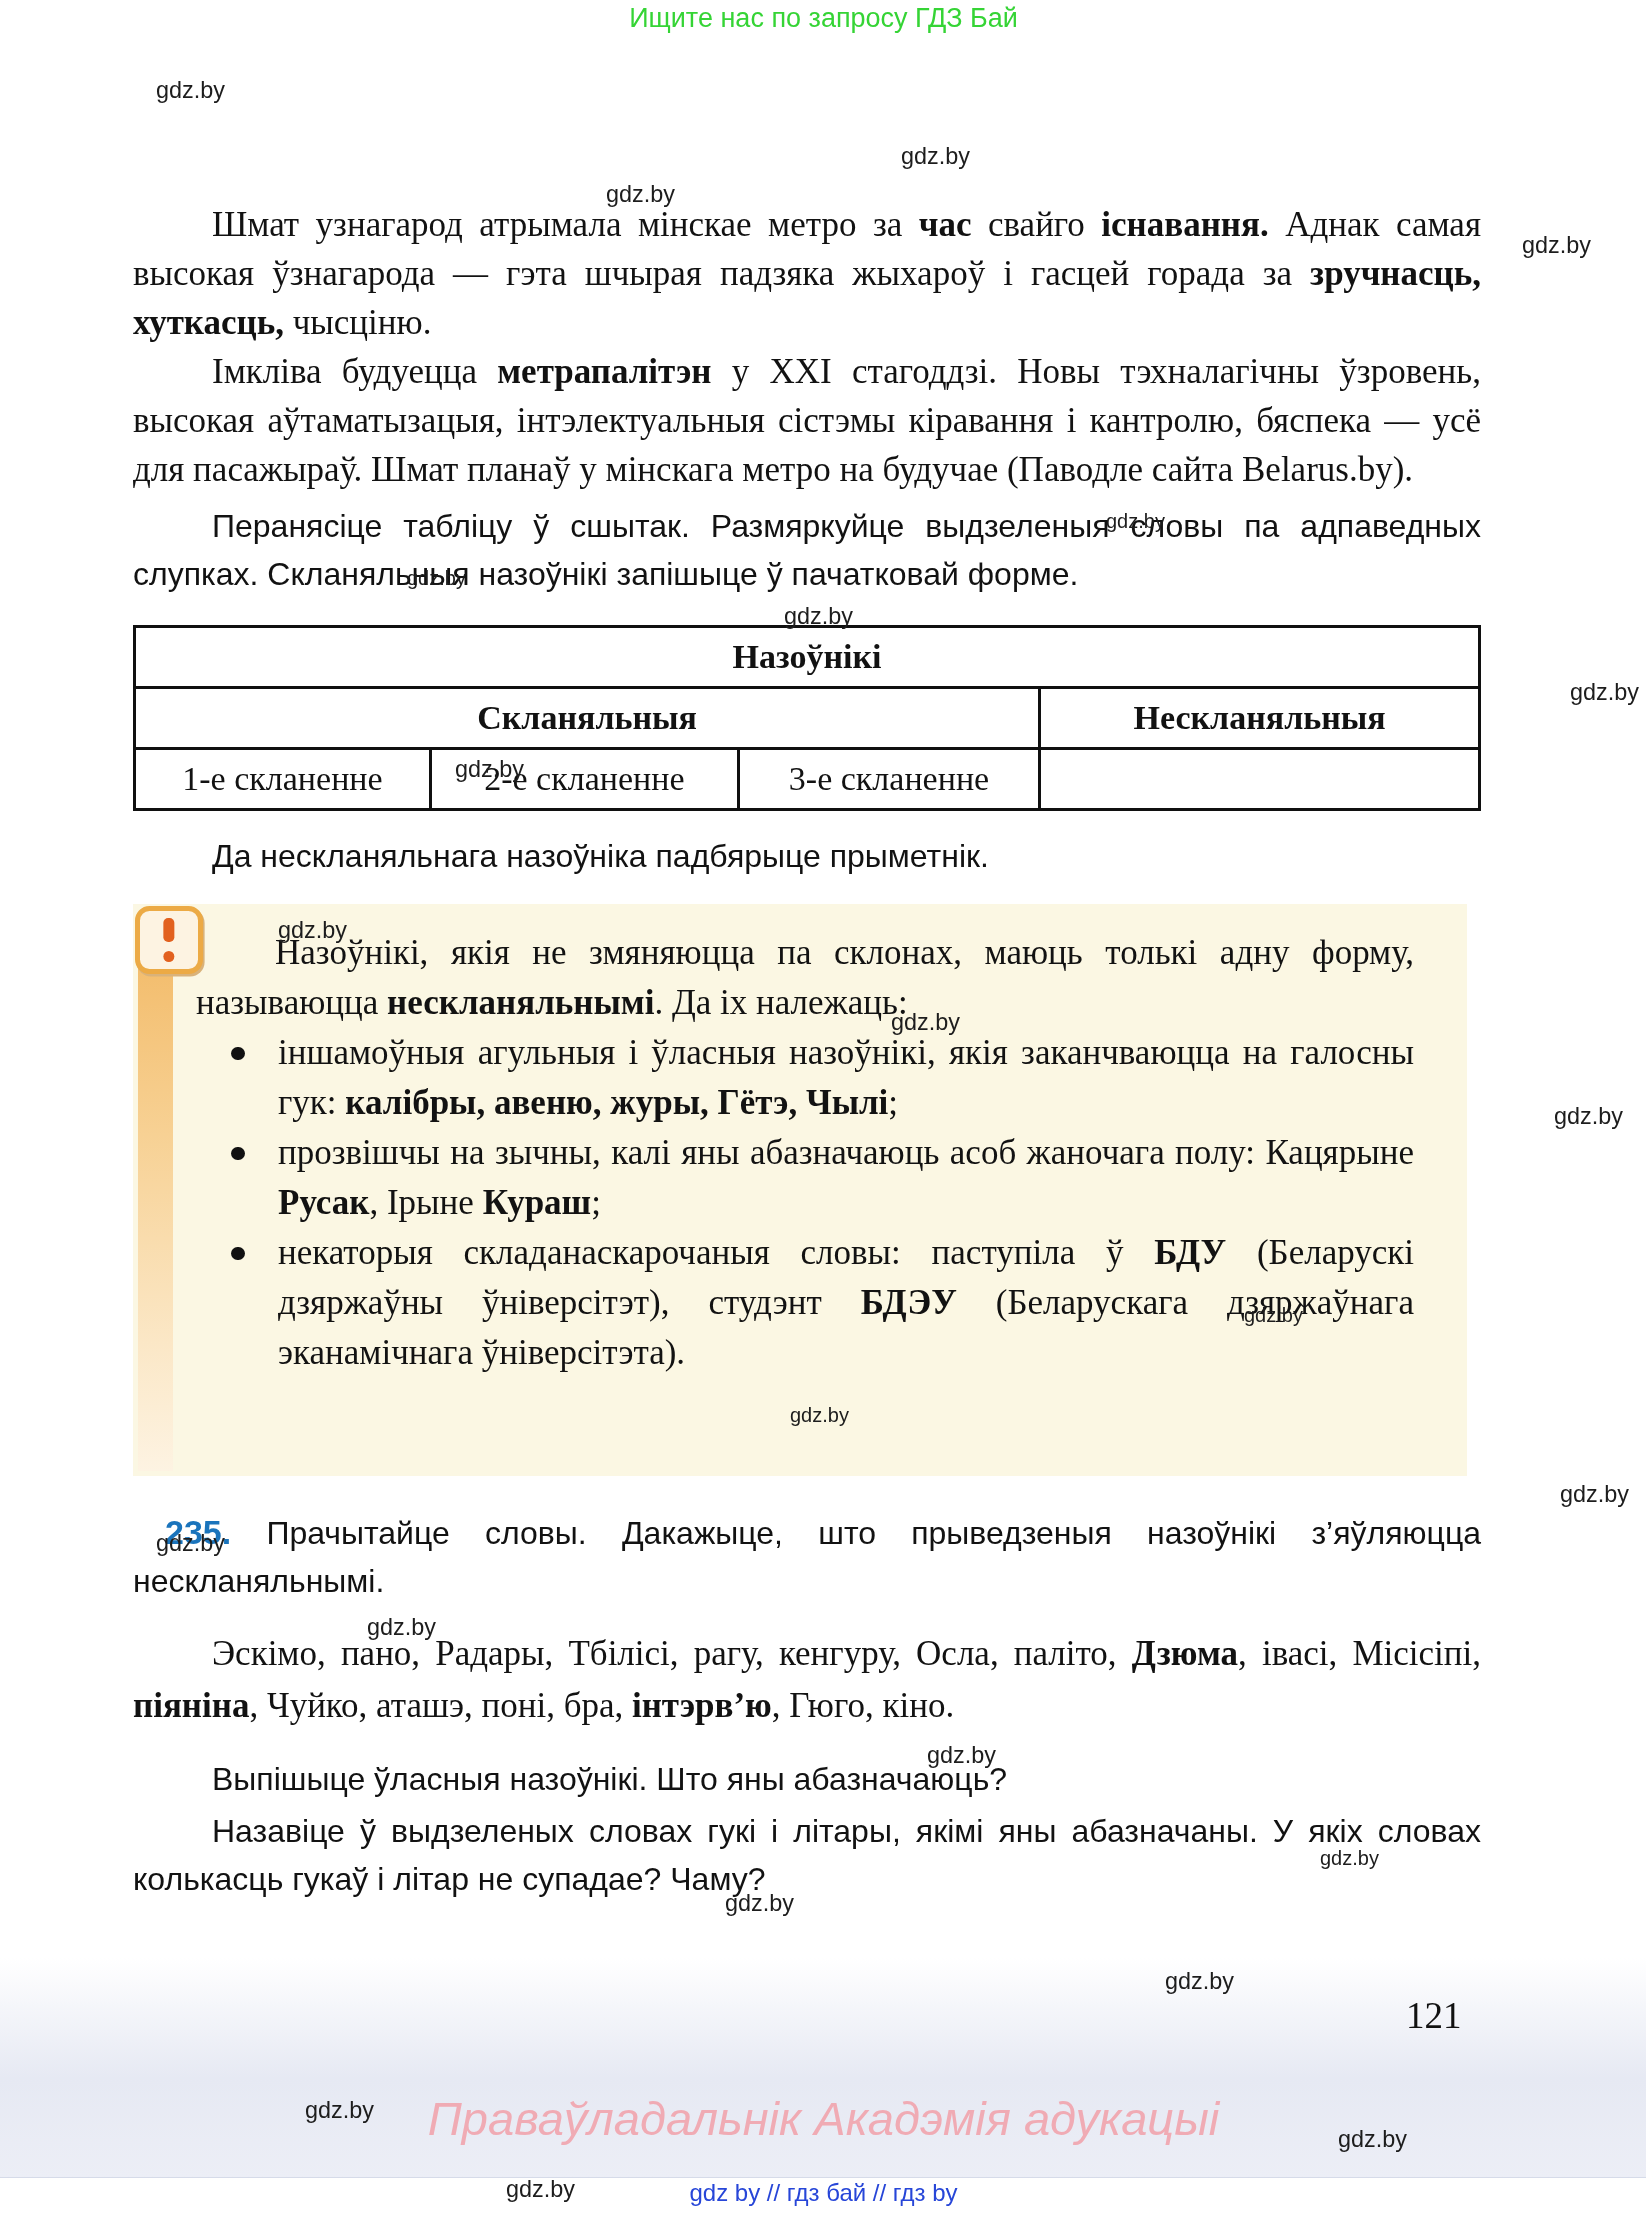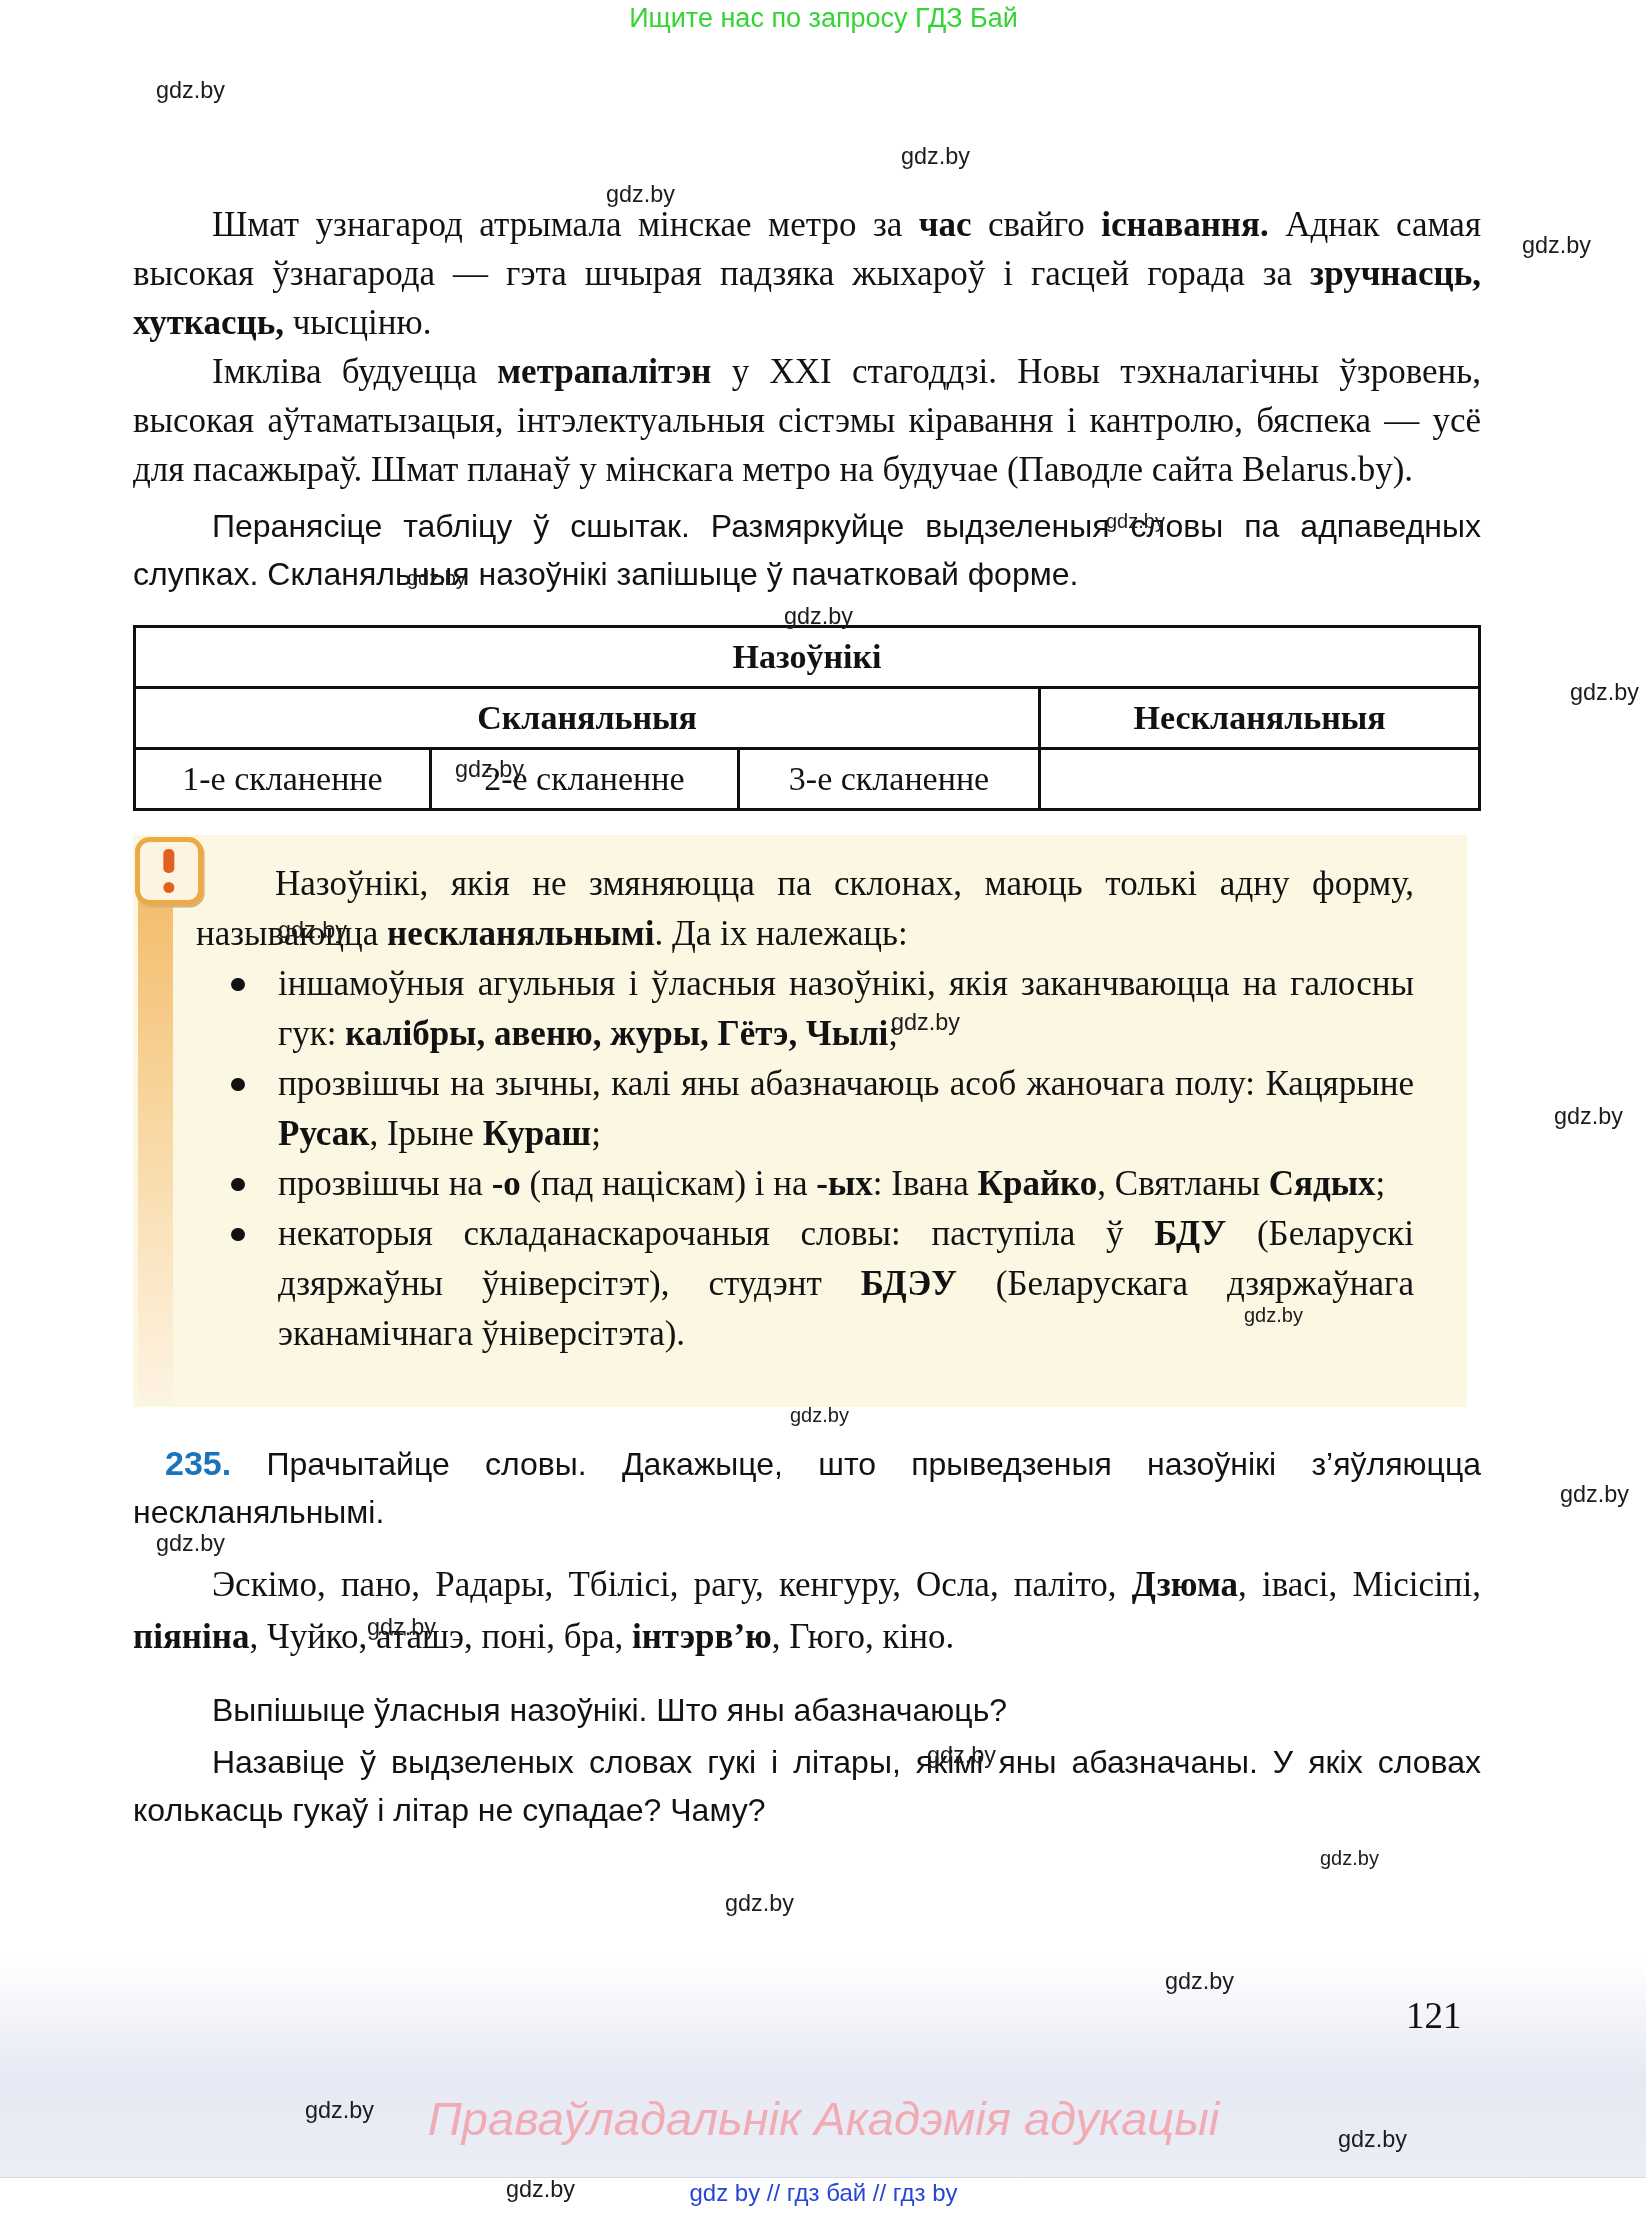--- a/index.html
+++ b/index.html
@@ -88,32 +88,32 @@
       </tr>
       <tr>
         <td>1-е скланенне</td>
         <td>2-е скланенне</td>
         <td>3-е скланенне</td>
         <td></td>
       </tr>
     </tbody>
       </table>
 
+    <p class="sans indent" style="margin-top:21px;">Да нескланяльнага назоўніка падбярыце прыметнік.</p>
 
     <div class="infobox">
       <div class="stripe"></div>
       <div class="badge">
         <div class="bar"></div>
         <div class="dot"></div>
       </div>
       <p class="serif indent"><span>Назоўнікі, якія не змяняюцца па склонах, маюць толькі адну форму, называюцца </span><span class="b">нескланяльнымі</span><span>. Да іх належаць:</span></p>
       <ul>
         <li><span>іншамоўныя агульныя і ўласныя назоўнікі, якія заканчваюцца на галосны гук: </span><span class="b i">калібры, авеню, журы, Гётэ, Чылі</span><span>;</span></li>
         <li><span>прозвішчы на зычны, калі яны абазначаюць асоб жаночага полу: </span><span class="i">Кацярыне </span><span class="b i">Русак</span><span class="i">, </span><span class="i">Ірыне </span><span class="b i">Кураш</span><span>;</span></li>
-        <li><span>прозвішчы на </span><span class="b i">-о</span><span> (пад націскам) і на </span><span class="b i">-ых</span><span>: </span><span class="i">Івана </span><span class="b i">Крайко</span><span>, </span><span class="i">Святланы </span><span class="b i">Сядых</span><span>;</span></li>
         <li><span>некаторыя складанаскарочаныя словы: </span><span class="i">паступіла ў </span><span class="b i">БДУ</span><span class="i"> (Беларускі дзяржаўны ўніверсітэт), студэнт </span><span class="b i">БДЭУ</span><span class="i"> (Беларускага дзяржаўнага эканамічнага ўніверсітэта).</span></li>
       </ul>
     </div>
 
     <p class="sans ex-head">
       <span class="ex-num">235.</span>
       <span>Прачытайце словы. Дакажыце, што прыведзеныя назоўнікі з’яўляюцца нескланяльнымі.</span>
     </p>
 
     <p class="serif indent words"><span>Эскімо, пано, Радары, Тбілісі, рагу, кенгуру, Осла, паліто, </span><span class="b">Дзюма</span><span>, івасі, Місісіпі, </span><span class="b">піяніна</span><span>, Чуйко, аташэ, поні, бра, </span><span class="b">інтэрв’ю</span><span>, Гюго, кіно.</span></p>

